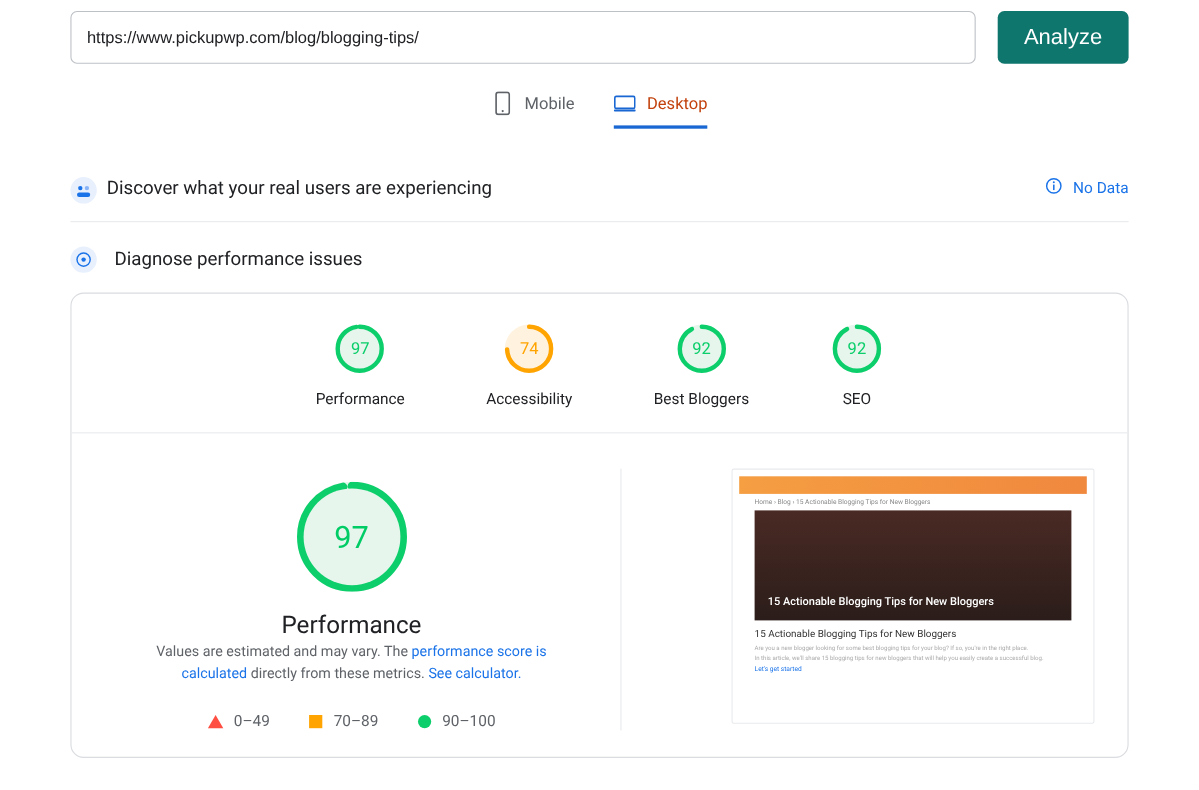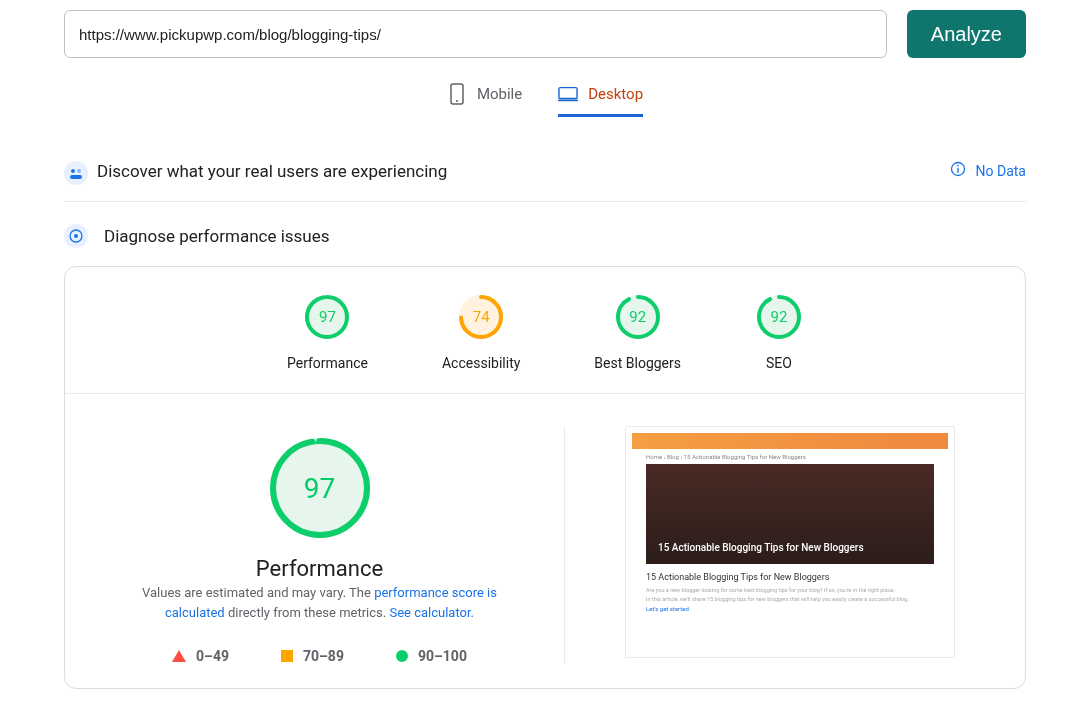--- a/index.html
+++ b/index.html
@@ -26,27 +26,27 @@
   .gauge-value { position: absolute; top: 0; left: 0; width: 100%; height: 100%; display: flex; align-items: center; justify-content: center; font-size: 15px; font-weight: 400; }
   .gauge-label { font-size: 14px; color: #202124; }
   .perf-section { display: flex; padding: 32px 30px 24px 30px; gap: 20px; }
   .perf-left { flex: 0 0 470px; display: flex; flex-direction: column; align-items: center; border-right: 1px solid #e8eaed; padding-right: 20px; }
   .big-gauge { position: relative; width: 100px; height: 100px; margin-top: 12px; }
   .big-gauge svg { transform: rotate(-90deg); }
   .big-gauge-inner { position: absolute; top: 6px; left: 6px; width: 88px; height: 88px; border-radius: 50%; background: #e6f6ec; display: flex; align-items: center; justify-content: center; font-size: 28px; color: #0c6; }
   .perf-title { font-size: 22px; margin-top: 18px; }
   .perf-desc { font-size: 13px; color: #5f6368; text-align: center; margin-top: 2px; max-width: 400px; line-height: 1.5; }
   .perf-desc a { color: #1a73e8; text-decoration: none; cursor: pointer; }
-  .legend { display: flex; gap: 52px; margin-top: 26px; align-items: flex-end; font-weight: bold; }
+  .legend { display: flex; gap: 36px; margin-top: 26px; align-items: flex-end; }
   .legend-item { display: flex; align-items: center; gap: 10px; font-size: 14px; color: #5f6368; }
   .shape { width: 12px; height: 12px; display: inline-block; }
   .triangle { width: 0; height: 0; border-left: 7px solid transparent; border-right: 7px solid transparent; border-bottom: 12px solid #ff4e42; }
   .square { background: #ffa400; }
   .circle { border-radius: 50%; background: #0cce6b; }
-  .perf-right { flex: 1; display: flex; align-items: flex-start; justify-content: center; }
+  .perf-right { flex: 1; display: flex; align-items: flex-start; justify-content: flex-end; }
   .thumb { width: 330px; border: 1px solid #e8eaed; border-radius: 2px; padding: 6px; }
   .thumb-inner { position: relative; height: 218px; background: #fff; }
   .thumb-header { height: 16px; background: linear-gradient(90deg,#f59e42,#f0883e); }
   .thumb-crumb { font-size: 6px; color: #888; padding: 4px 14px; }
   .thumb-hero { margin: 0 14px; height: 100px; background: linear-gradient(180deg,#4a2a24 0%, #2b1d1a 100%); display: flex; flex-direction: column; justify-content: flex-end; padding: 10px 12px; color: #fff; }
   .thumb-hero-title { font-size: 10px; font-weight: 500; line-height: 1.3; }
   .thumb-body { padding: 8px 14px; }
   .thumb-body-title { font-size: 9px; color: #333; margin-bottom: 5px; }
   .thumb-body-line { font-size: 5.5px; color: #aaa; margin-bottom: 3px; }
   .thumb-body-link { font-size: 6px; color: #1a73e8; }

